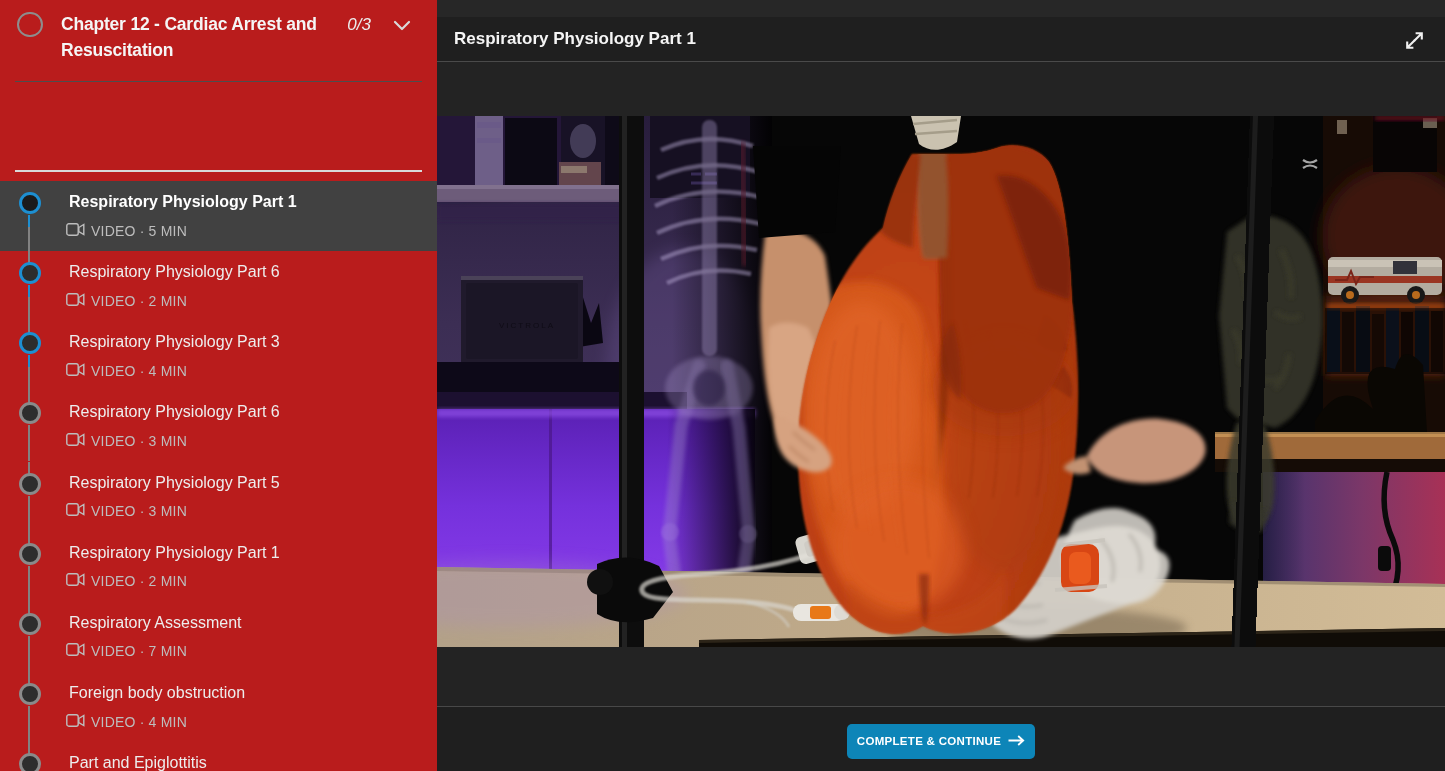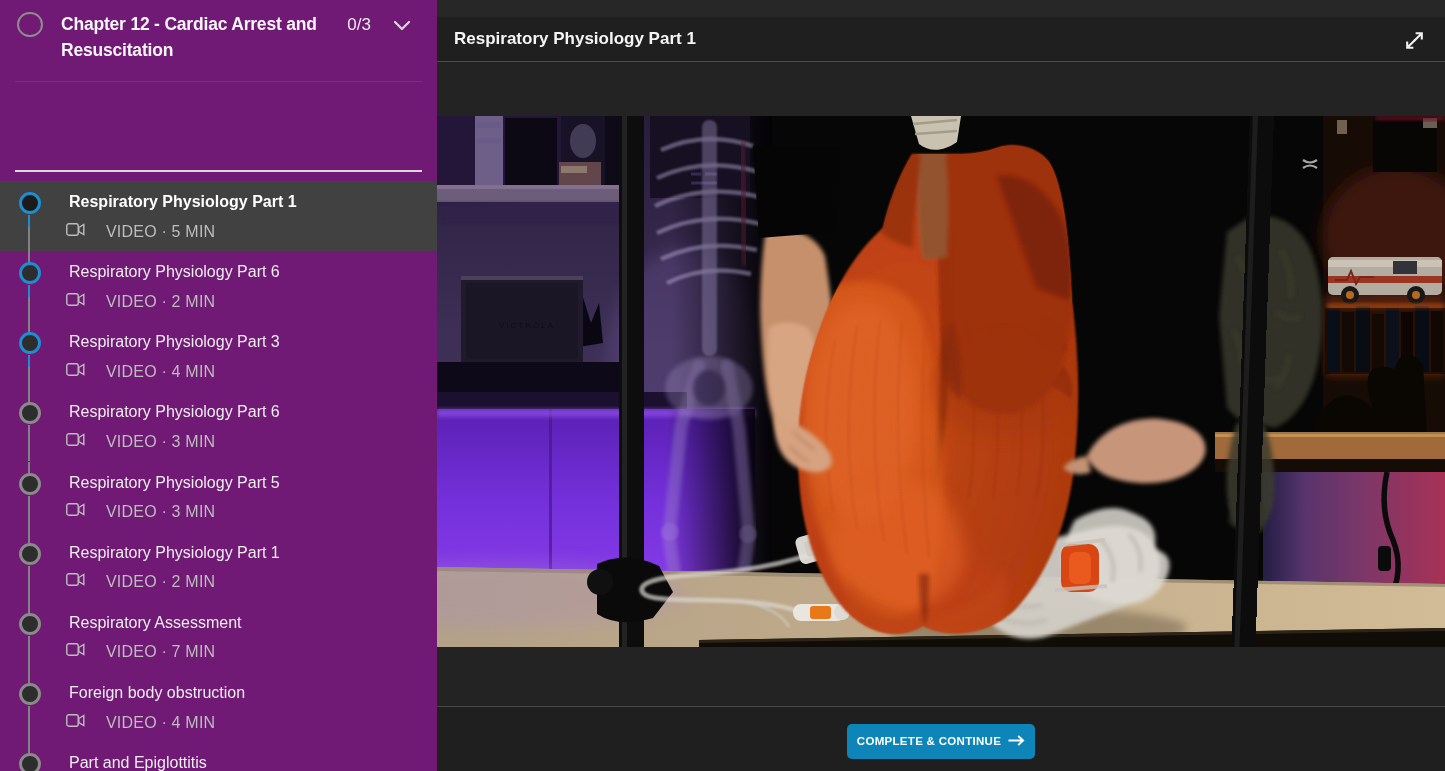--- a/index.html
+++ b/index.html
@@ -1,40 +1,40 @@
 <!DOCTYPE html>
 <html><head>
 <meta charset="utf-8">
 <style>
   * { margin:0; padding:0; box-sizing:border-box; }
   html,body { width:1445px; height:771px; overflow:hidden; background:#1f1f1f;
     font-family:"Liberation Sans", sans-serif; }
   .sidebar { position:absolute; left:0; top:0; width:437px; height:771px;
-    background:#701a75; overflow:hidden; }
+    background:#b91c1c; overflow:hidden; }
   .chaprow { position:absolute; left:0; width:437px; }
   .ccirc { position:absolute; left:17px; width:25.5px; height:25.5px; border-radius:50%;
     border:2.75px solid #8d8d8d; }
   .ctitle { position:absolute; left:61px; width:276px; color:#f5f5f5;
     font-weight:bold; font-size:17.5px; line-height:26.3px; letter-spacing:-0.2px;}
   .ccount { position:absolute; right:66px; color:#ececec; font-size:17px; }
   .chev { position:absolute; right:25px; width:20px; height:20px; }
   .sep1 { position:absolute; left:15px; width:407px; height:1px; background:#4d4d4d; }
   .sepw { position:absolute; left:15px; width:407px; height:2px; background:#d9d9d9; }
   .lessons { position:absolute; left:0; top:181px; width:437px; }
   .vline { position:absolute; left:28px; width:2px; background:#828282; }
   .vline.blue { background:#1d8fd1; }
   .lrow { position:absolute; left:0; width:437px; height:70px; }
   .lrow.active { background:#414141; }
   .lcirc { position:absolute; left:19px; width:22px; height:22px; border-radius:50%;
     border:3px solid #8a8a8a; background:#2d2d2d; }
   .lcirc.blue { border-color:#1d8fd1; }
   .lcirc.fill { border-color:#1d8fd1; background:#1b1b1b; }
   .ltitle { position:absolute; left:69px; color:#ededed; font-size:16px; white-space:nowrap; }
   .lrow.active .ltitle { font-weight:bold; color:#fff; }
-  .lsub { position:absolute; left:106px; color:#bdbdbd; font-size:16px; letter-spacing:0.2px; }
+  .lsub { position:absolute; left:91px; color:#bdbdbd; font-size:14px; letter-spacing:0.2px; }
   .vicon { position:absolute; left:66px; width:19px; height:13px; }
   .main { position:absolute; left:437px; top:0; width:1008px; height:771px; background:#232323; }
   .topstrip { position:absolute; left:0; top:0; width:1008px; height:17px; background:#272727; }
   .titlebar { position:absolute; left:0; top:17px; width:1008px; height:45px; background:#1f1f1f;
     border-bottom:1px solid #4a4a4a; }
   .vtitle { position:absolute; left:17px; top:12px; color:#f5f5f5; font-weight:bold; font-size:17px; }
   .expand { position:absolute; right:21px; top:14px; width:19px; height:19px; }
   .photo { position:absolute; left:0; top:116px; width:1008px; height:531px; background:#0a0a0a; }
   .botbar { position:absolute; left:0; top:706px; width:1008px; height:65px; background:#1f1f1f;
     border-top:1px solid #484848; }
@@ -308,21 +308,21 @@
   <div class="botbar">
     <div class="btn">COMPLETE &amp; CONTINUE&nbsp;&nbsp;<svg width="17" height="11" viewBox="0 0 17 11" style="vertical-align:-1px">
           <path d="M0.5 5.5 H15 M10.2 1 L15.2 5.5 L10.2 10" stroke="#fff" stroke-width="1.8" fill="none"></path>
         </svg></div>
   </div>
 </div>
 <div class="sidebar">
   <div class="chaprow" style="top:0; height:81px;">
     <div class="ccirc" style="top:11.75px;"></div>
     <div class="ctitle" style="top:11px;">Chapter 12 - Cardiac Arrest and Resuscitation</div>
-    <div class="ccount" style="top:14.5px;">0/3</div>
+    <div class="ccount" style="top:14.5px;font-style:italic;">0/3</div>
     <svg class="chev" style="top:15px;" viewBox="0 0 20 20">
         <path d="M3 7 L10 14 L17 7" stroke="#d9d9d9" stroke-width="2.2" fill="none" stroke-linecap="round" stroke-linejoin="round"></path>
       </svg>
   </div>
   <div class="sep1" style="top:81px;"></div>
   <div class="sepw" style="top:170px;"></div>
   <div class="lessons" id="lessons">
       <div class="lrow active" style="top:0px;">
     <div class="vline blue" style="top:34px; height:12px;"></div>
                <div class="vline" style="top:46px; height:24px;"></div>

